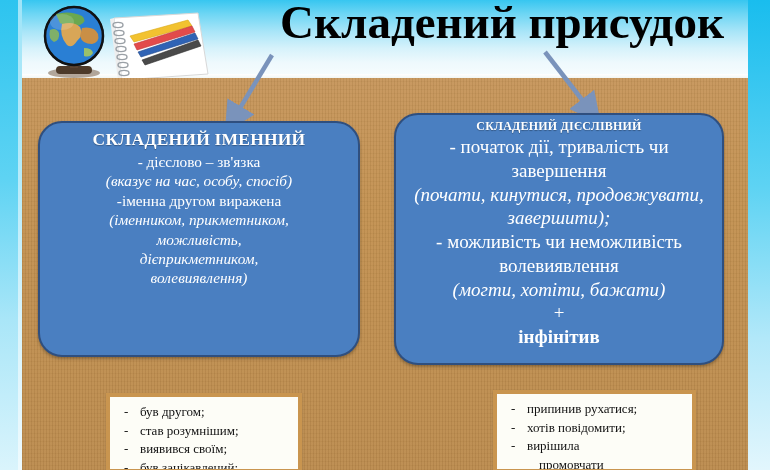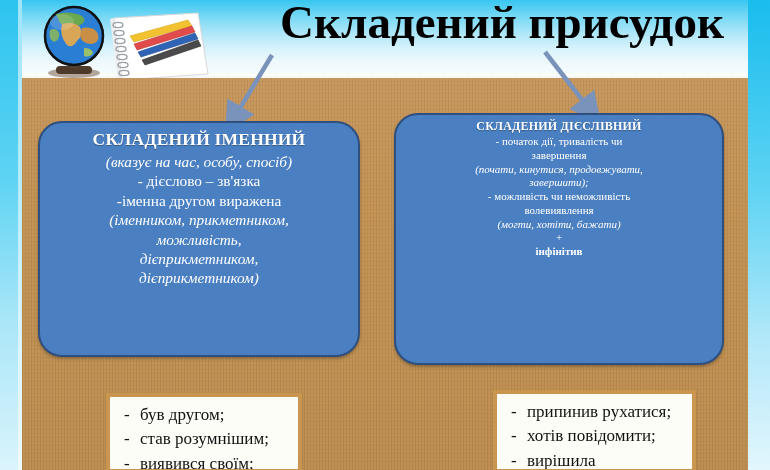--- a/index.html
+++ b/index.html
@@ -170,21 +170,21 @@
   .box-line {
     font-family: "Liberation Serif", "DejaVu Serif", serif;
     font-size: 15px;
     line-height: 1.26;
     margin: 0;
     padding: 0;
   }
   .box-line.italic { font-style: italic; }
   .box-line.bold { font-weight: bold; }
   .left-box .box-line { font-size: 15.3px; line-height: 1.27; }
-  .right-box .box-line { font-size: 11px; line-height: 1.25; font-family: Liberation Serif, serif; }
+  .right-box .box-line { font-size: 19px; line-height: 1.25; font-family: Liberation Serif, serif; }
 
   
   .example-card {
     position: absolute;
     background: #fdfdf7;
     border: 4px solid #c9954f;
     box-sizing: border-box;
     z-index: 18;
     overflow: hidden;
     box-shadow: 0 1px 2px rgba(0,0,0,0.2);
@@ -202,21 +202,21 @@
     width: 203px;
     height: 83px;
   }
   .example-list {
     list-style: none;
     margin: 0;
     padding: 0;
   }
   .example-item {
     font-family: "Liberation Serif", "DejaVu Serif", serif;
-    font-size: 17px;
+    font-size: 13px;
     line-height: 1.43;
     color: #111111;
     white-space: nowrap;
     padding-left: 22px;
     position: relative;
   }
   .example-item::before {
     content: "-";
     position: absolute;
     left: 6px;
@@ -289,27 +289,27 @@
         <path d="M0 0 L7 3.5 L0 7 Z" fill="#7a93bb"></path>
       </marker>
     </defs>
     <line x1="272" y1="55" x2="234" y2="118" stroke="#7a93bb" stroke-width="4.5" marker-end="url(#ah)"></line>
     <line x1="545" y1="52" x2="590" y2="110" stroke="#7a93bb" stroke-width="4.5" marker-end="url(#ah)"></line>
   </svg>
 
   <div class="info-box left-box">
     <div class="box-heading">СКЛАДЕНИЙ ІМЕННИЙ</div>
     <ul class="box-lines">
+      <li class="box-line">-  дієслово – зв'язка</li>
       <li class="box-line italic">(вказує на час, особу, спосіб)</li>
-      <li class="box-line">-  дієслово – зв'язка</li>
       <li class="box-line">-іменна другом виражена</li>
       <li class="box-line italic">(іменником, прикметником,</li>
       <li class="box-line italic">можливість,</li>
       <li class="box-line italic">дієприкметником,</li>
-      <li class="box-line italic">дієприкметником)</li>
+      <li class="box-line italic">волевиявлення)</li>
     </ul>
   </div>
 
   <div class="info-box right-box">
     <div class="box-heading">СКЛАДЕНИЙ ДІЄСЛІВНИЙ</div>
     <ul class="box-lines">
       <li class="box-line">-   початок дії, тривалість чи</li>
       <li class="box-line">завершення</li>
       <li class="box-line italic">(почати, кинутися, продовжувати,</li>
       <li class="box-line italic">завершити);</li>

